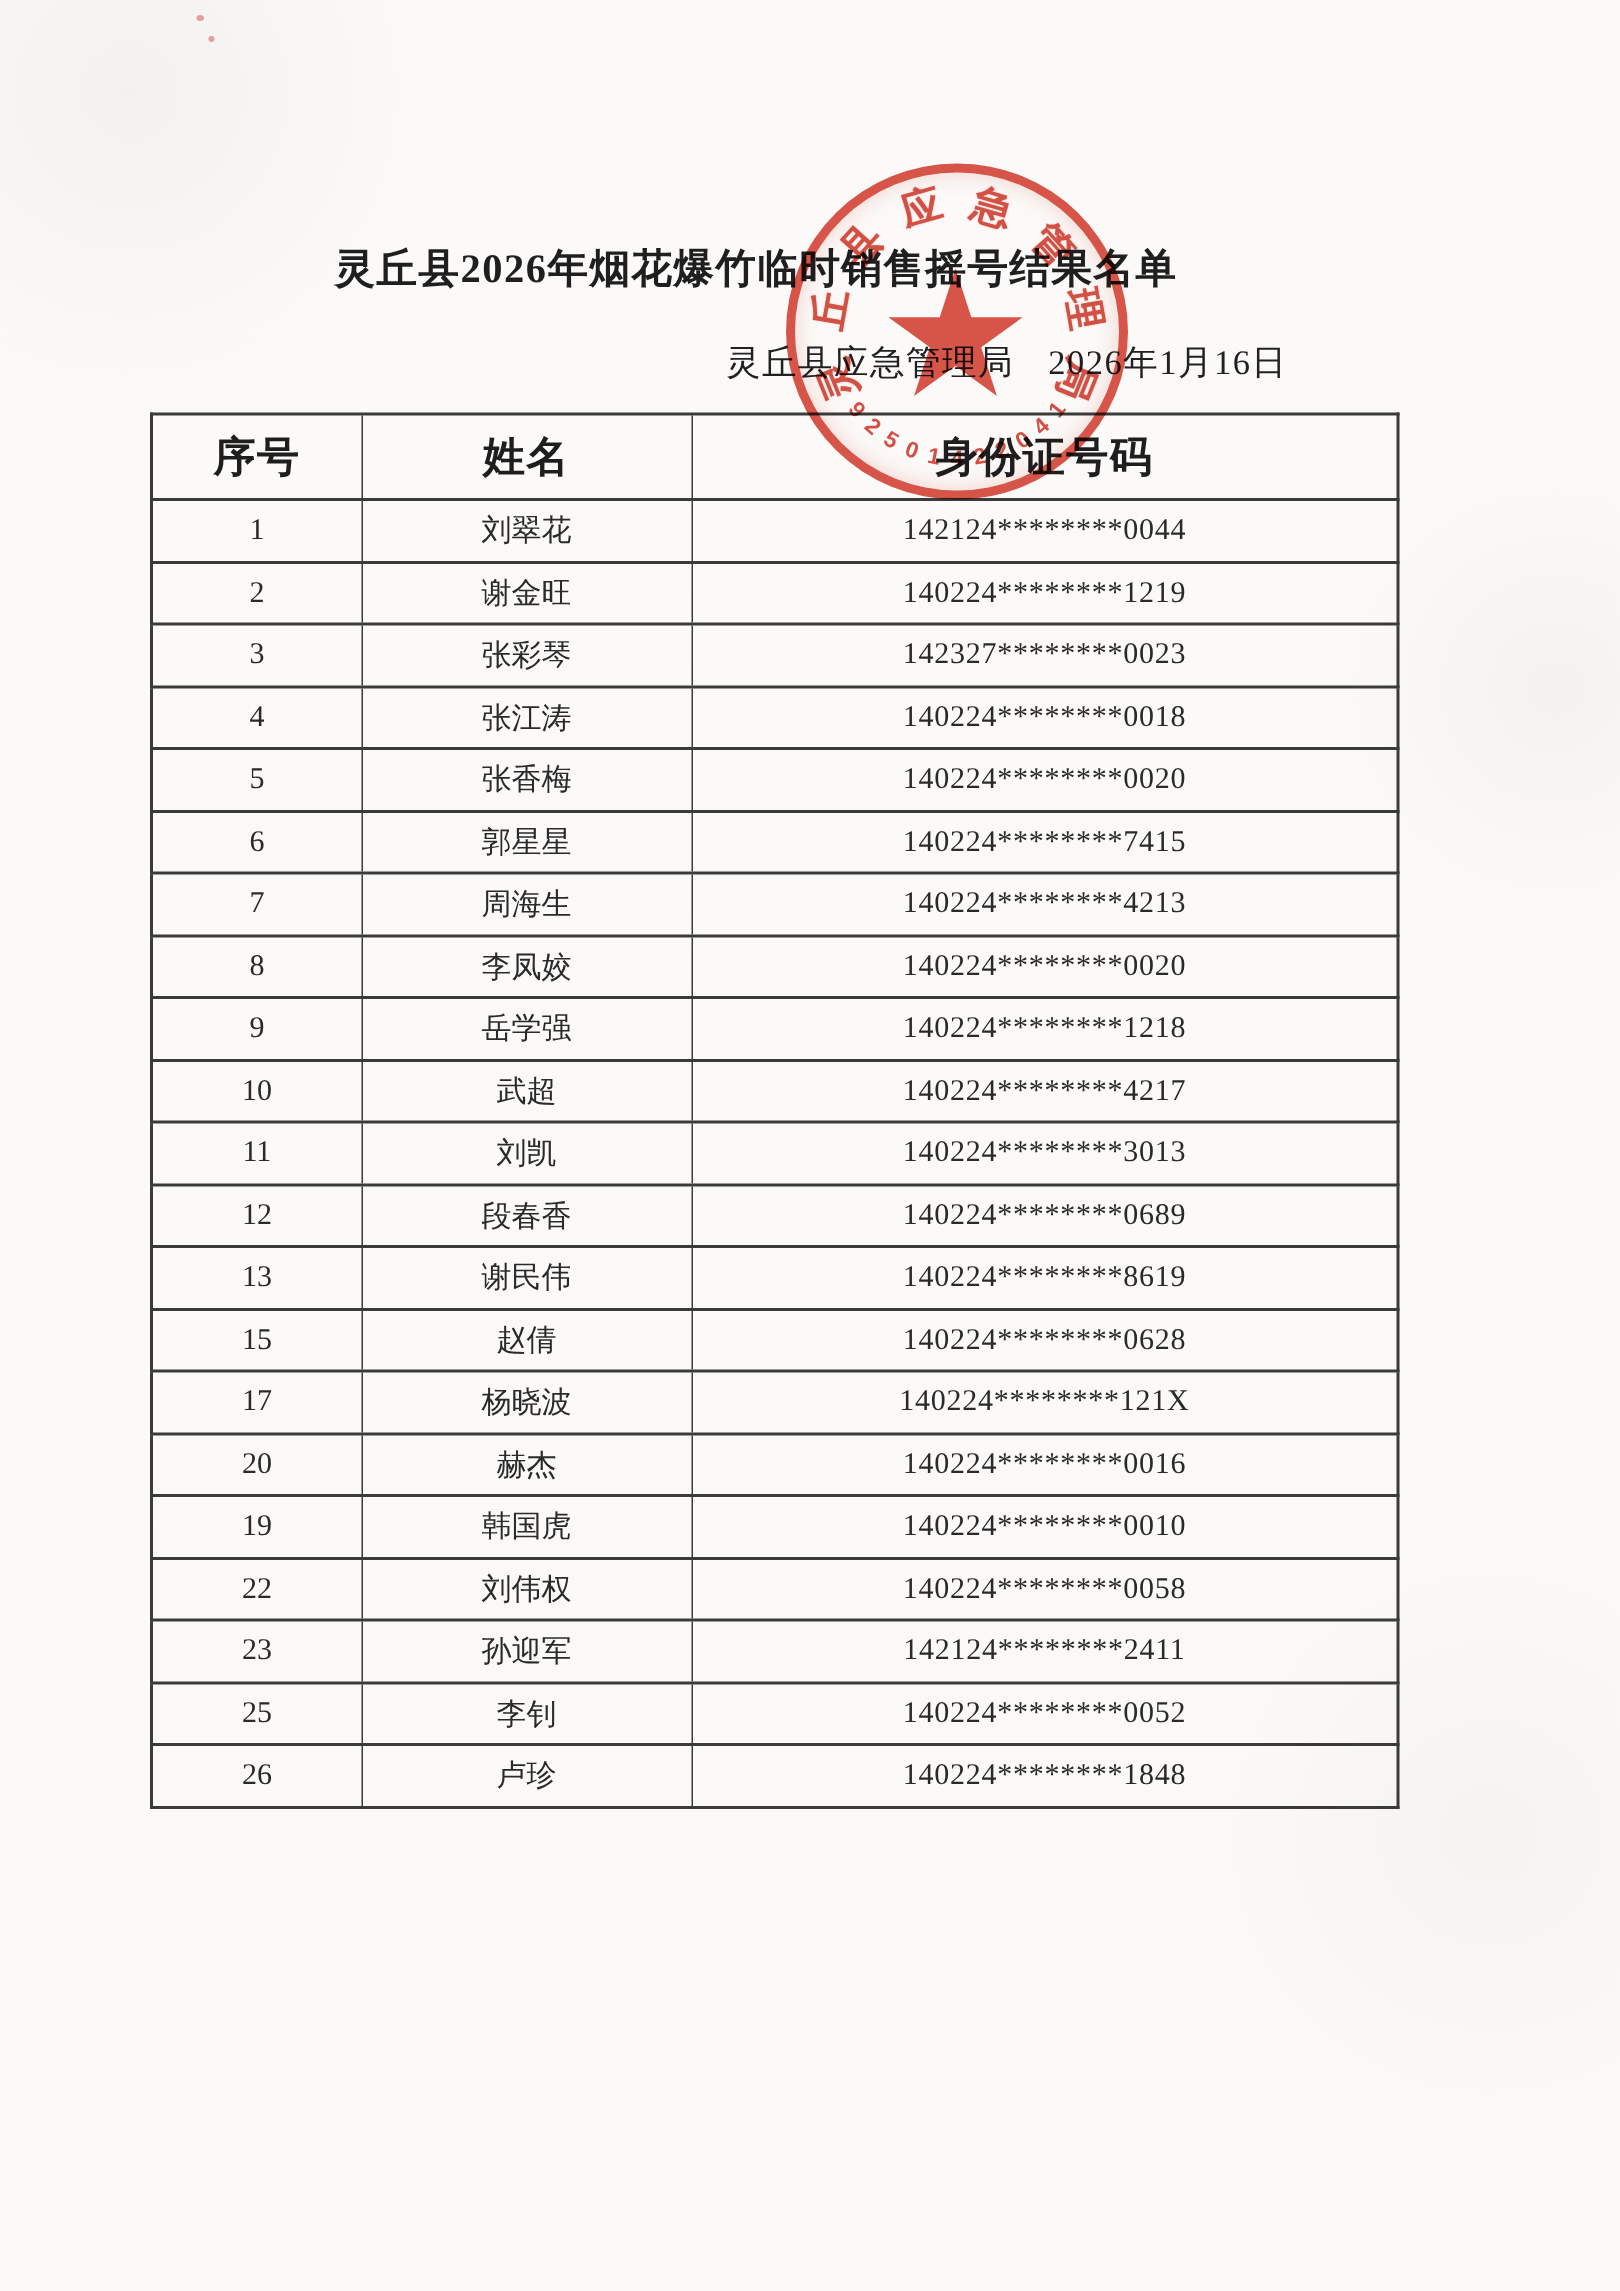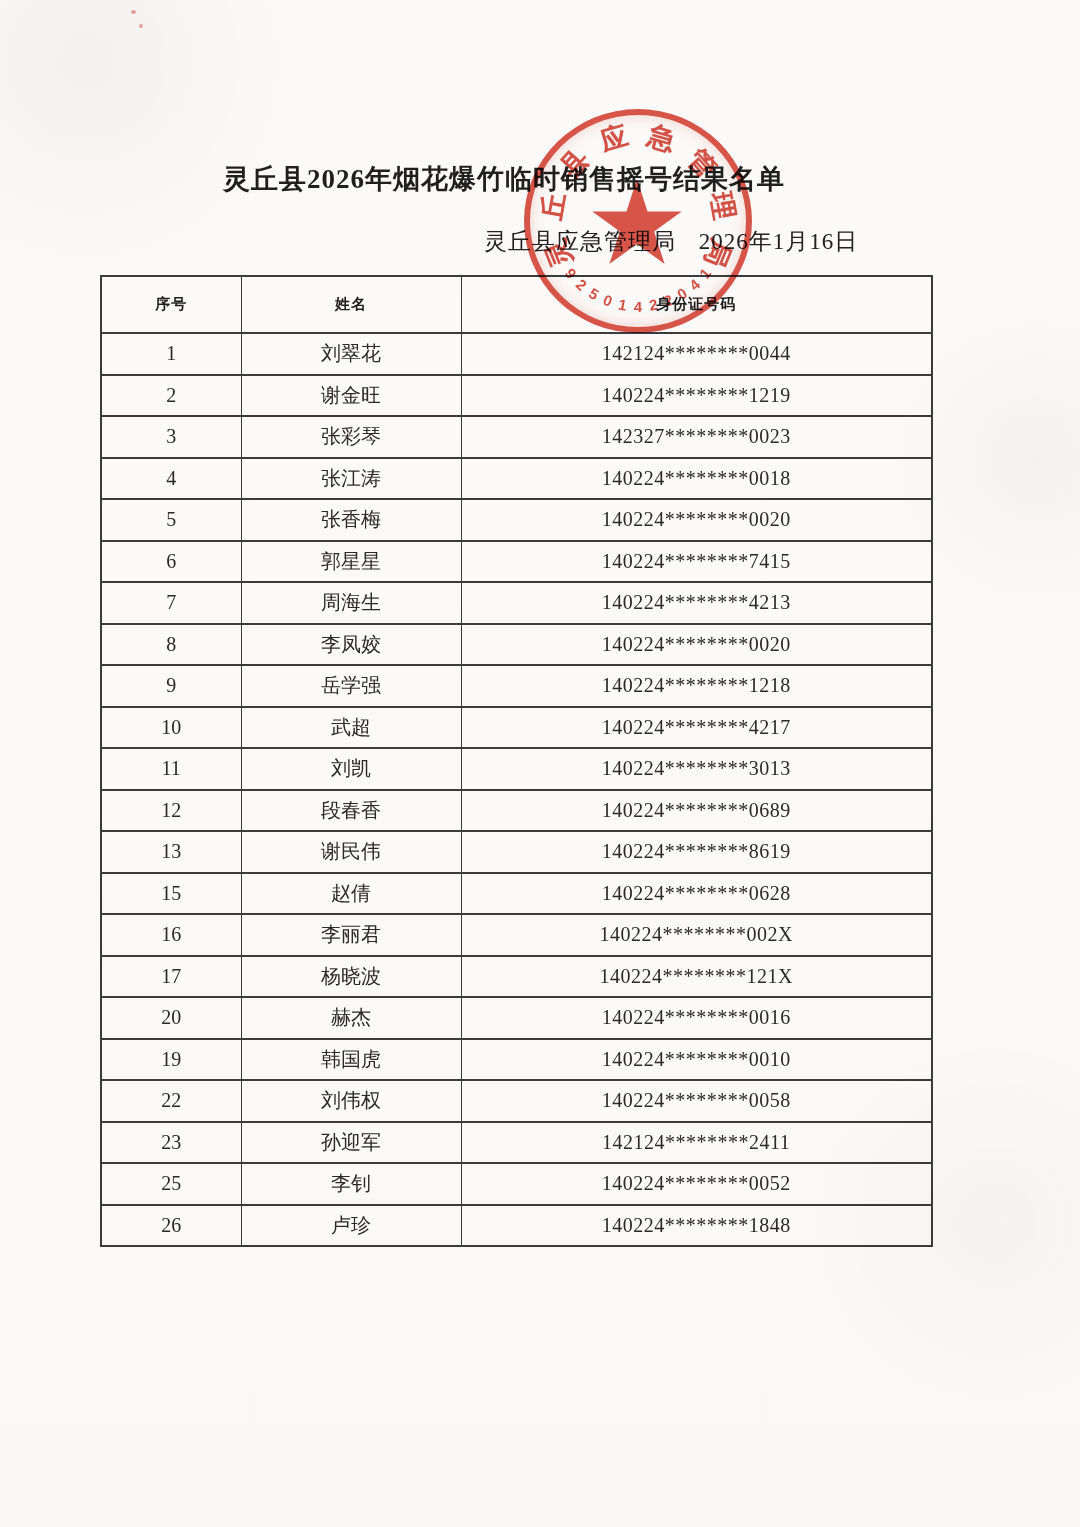--- a/index.html
+++ b/index.html
@@ -47,21 +47,21 @@
   table.list col.c2{width:220px;}
   table.list col.c3{width:471px;}
   table.list th, table.list td{
     border:1.6px solid #3b3b3b;
     text-align:center;vertical-align:middle;
     padding:0;
     overflow:hidden;white-space:nowrap;
   }
   table.list th{
     height:55px;
-    font-size:15px;font-weight:bold;letter-spacing:1px;color:#1e1e1e;
+    font-size:28px;font-weight:bold;letter-spacing:1px;color:#1e1e1e;
     border-top-width:2.4px;border-bottom-width:2.2px;
   }
   table.list th:first-child, table.list td:first-child{border-left-width:2.4px;}
   table.list th:last-child,  table.list td:last-child{border-right-width:2.4px;}
   table.list td{
     height:39.5px;
     font-size:20px;color:#2a2a2a;
     border-top-width:2px;border-bottom-width:2px;
   }
   table.list tr:last-child td{border-bottom-width:2.4px;}
@@ -175,25 +175,20 @@
         </tr>
         <tr data-name="table-row">
           <td data-name="cell-index">13</td>
           <td data-name="cell-name">谢民伟</td>
           <td data-name="cell-id">140224********8619</td>
         </tr>
         <tr data-name="table-row">
           <td data-name="cell-index">15</td>
           <td data-name="cell-name">赵倩</td>
           <td data-name="cell-id">140224********0628</td>
-        </tr>
-        <tr data-name="table-row">
-          <td data-name="cell-index">16</td>
-          <td data-name="cell-name">李丽君</td>
-          <td data-name="cell-id">140224********002X</td>
         </tr>
         <tr data-name="table-row">
           <td data-name="cell-index">17</td>
           <td data-name="cell-name">杨晓波</td>
           <td data-name="cell-id">140224********121X</td>
         </tr>
         <tr data-name="table-row">
           <td data-name="cell-index">20</td>
           <td data-name="cell-name">赫杰</td>
           <td data-name="cell-id">140224********0016</td>

